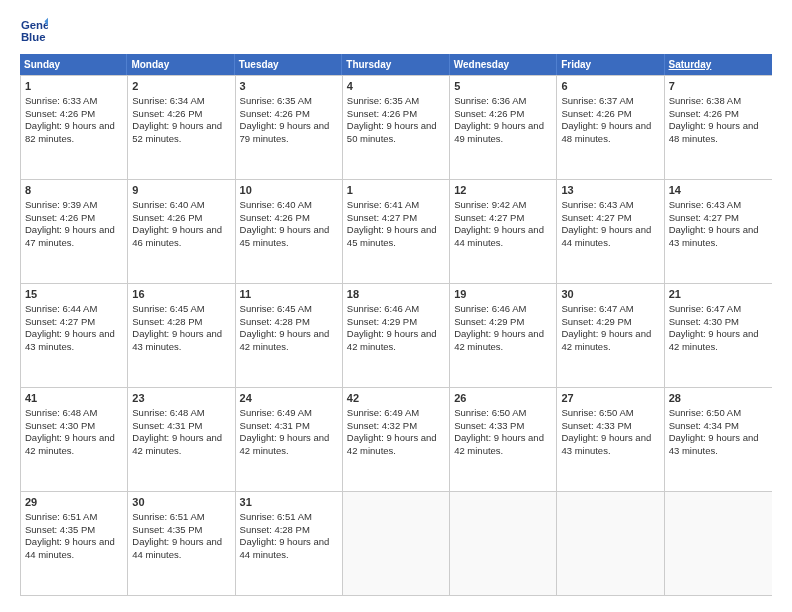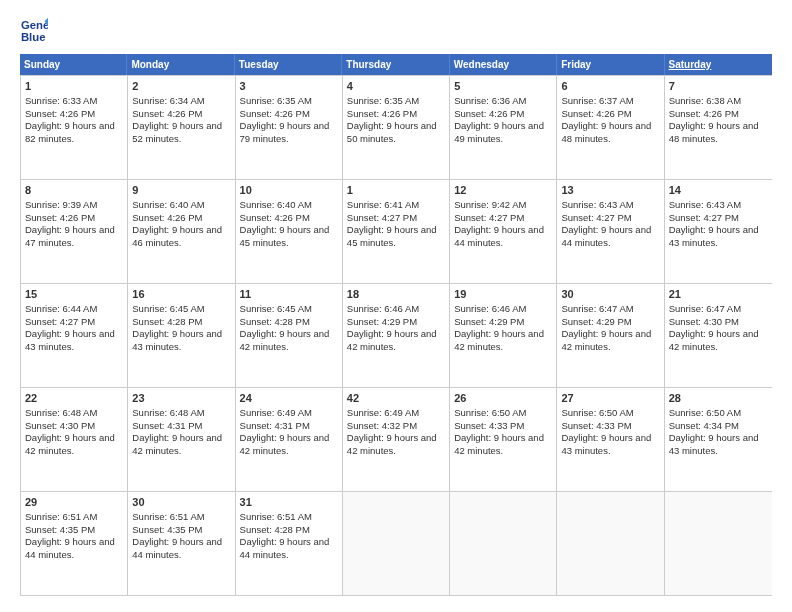--- a/index.html
+++ b/index.html
@@ -144,21 +144,21 @@
         <div class="cal-row">
           <div class="cal-cell"><span class="day-num">15</span><span>Sunrise: 6:44 AM</span><br><span>Sunset: 4:27 PM</span><br><span>Daylight: 9 hours and 43 minutes.</span></div>
           <div class="cal-cell"><span class="day-num">16</span><span>Sunrise: 6:45 AM</span><br><span>Sunset: 4:28 PM</span><br><span>Daylight: 9 hours and 43 minutes.</span></div>
           <div class="cal-cell"><span class="day-num">11</span><span>Sunrise: 6:45 AM</span><br><span>Sunset: 4:28 PM</span><br><span>Daylight: 9 hours and 42 minutes.</span></div>
           <div class="cal-cell"><span class="day-num">18</span><span>Sunrise: 6:46 AM</span><br><span>Sunset: 4:29 PM</span><br><span>Daylight: 9 hours and 42 minutes.</span></div>
           <div class="cal-cell"><span class="day-num">19</span><span>Sunrise: 6:46 AM</span><br><span>Sunset: 4:29 PM</span><br><span>Daylight: 9 hours and 42 minutes.</span></div>
           <div class="cal-cell"><span class="day-num">30</span><span>Sunrise: 6:47 AM</span><br><span>Sunset: 4:29 PM</span><br><span>Daylight: 9 hours and 42 minutes.</span></div>
           <div class="cal-cell"><span class="day-num">21</span><span>Sunrise: 6:47 AM</span><br><span>Sunset: 4:30 PM</span><br><span>Daylight: 9 hours and 42 minutes.</span></div>
         </div>
         <div class="cal-row">
-          <div class="cal-cell"><span class="day-num">22</span><span>Sunrise: 6:48 AM</span><br><span>Sunset: 4:30 PM</span><br><span>Daylight: 9 hours and 42 minutes.</span></div>
+          <div class="cal-cell"><span class="day-num">41</span><span>Sunrise: 6:48 AM</span><br><span>Sunset: 4:30 PM</span><br><span>Daylight: 9 hours and 42 minutes.</span></div>
           <div class="cal-cell"><span class="day-num">23</span><span>Sunrise: 6:48 AM</span><br><span>Sunset: 4:31 PM</span><br><span>Daylight: 9 hours and 42 minutes.</span></div>
           <div class="cal-cell"><span class="day-num">24</span><span>Sunrise: 6:49 AM</span><br><span>Sunset: 4:31 PM</span><br><span>Daylight: 9 hours and 42 minutes.</span></div>
           <div class="cal-cell"><span class="day-num">42</span><span>Sunrise: 6:49 AM</span><br><span>Sunset: 4:32 PM</span><br><span>Daylight: 9 hours and 42 minutes.</span></div>
           <div class="cal-cell"><span class="day-num">26</span><span>Sunrise: 6:50 AM</span><br><span>Sunset: 4:33 PM</span><br><span>Daylight: 9 hours and 42 minutes.</span></div>
           <div class="cal-cell"><span class="day-num">27</span><span>Sunrise: 6:50 AM</span><br><span>Sunset: 4:33 PM</span><br><span>Daylight: 9 hours and 43 minutes.</span></div>
           <div class="cal-cell"><span class="day-num">28</span><span>Sunrise: 6:50 AM</span><br><span>Sunset: 4:34 PM</span><br><span>Daylight: 9 hours and 43 minutes.</span></div>
         </div>
         <div class="cal-row">
           <div class="cal-cell"><span class="day-num">29</span><span>Sunrise: 6:51 AM</span><br><span>Sunset: 4:35 PM</span><br><span>Daylight: 9 hours and 44 minutes.</span></div>
           <div class="cal-cell"><span class="day-num">30</span><span>Sunrise: 6:51 AM</span><br><span>Sunset: 4:35 PM</span><br><span>Daylight: 9 hours and 44 minutes.</span></div>

